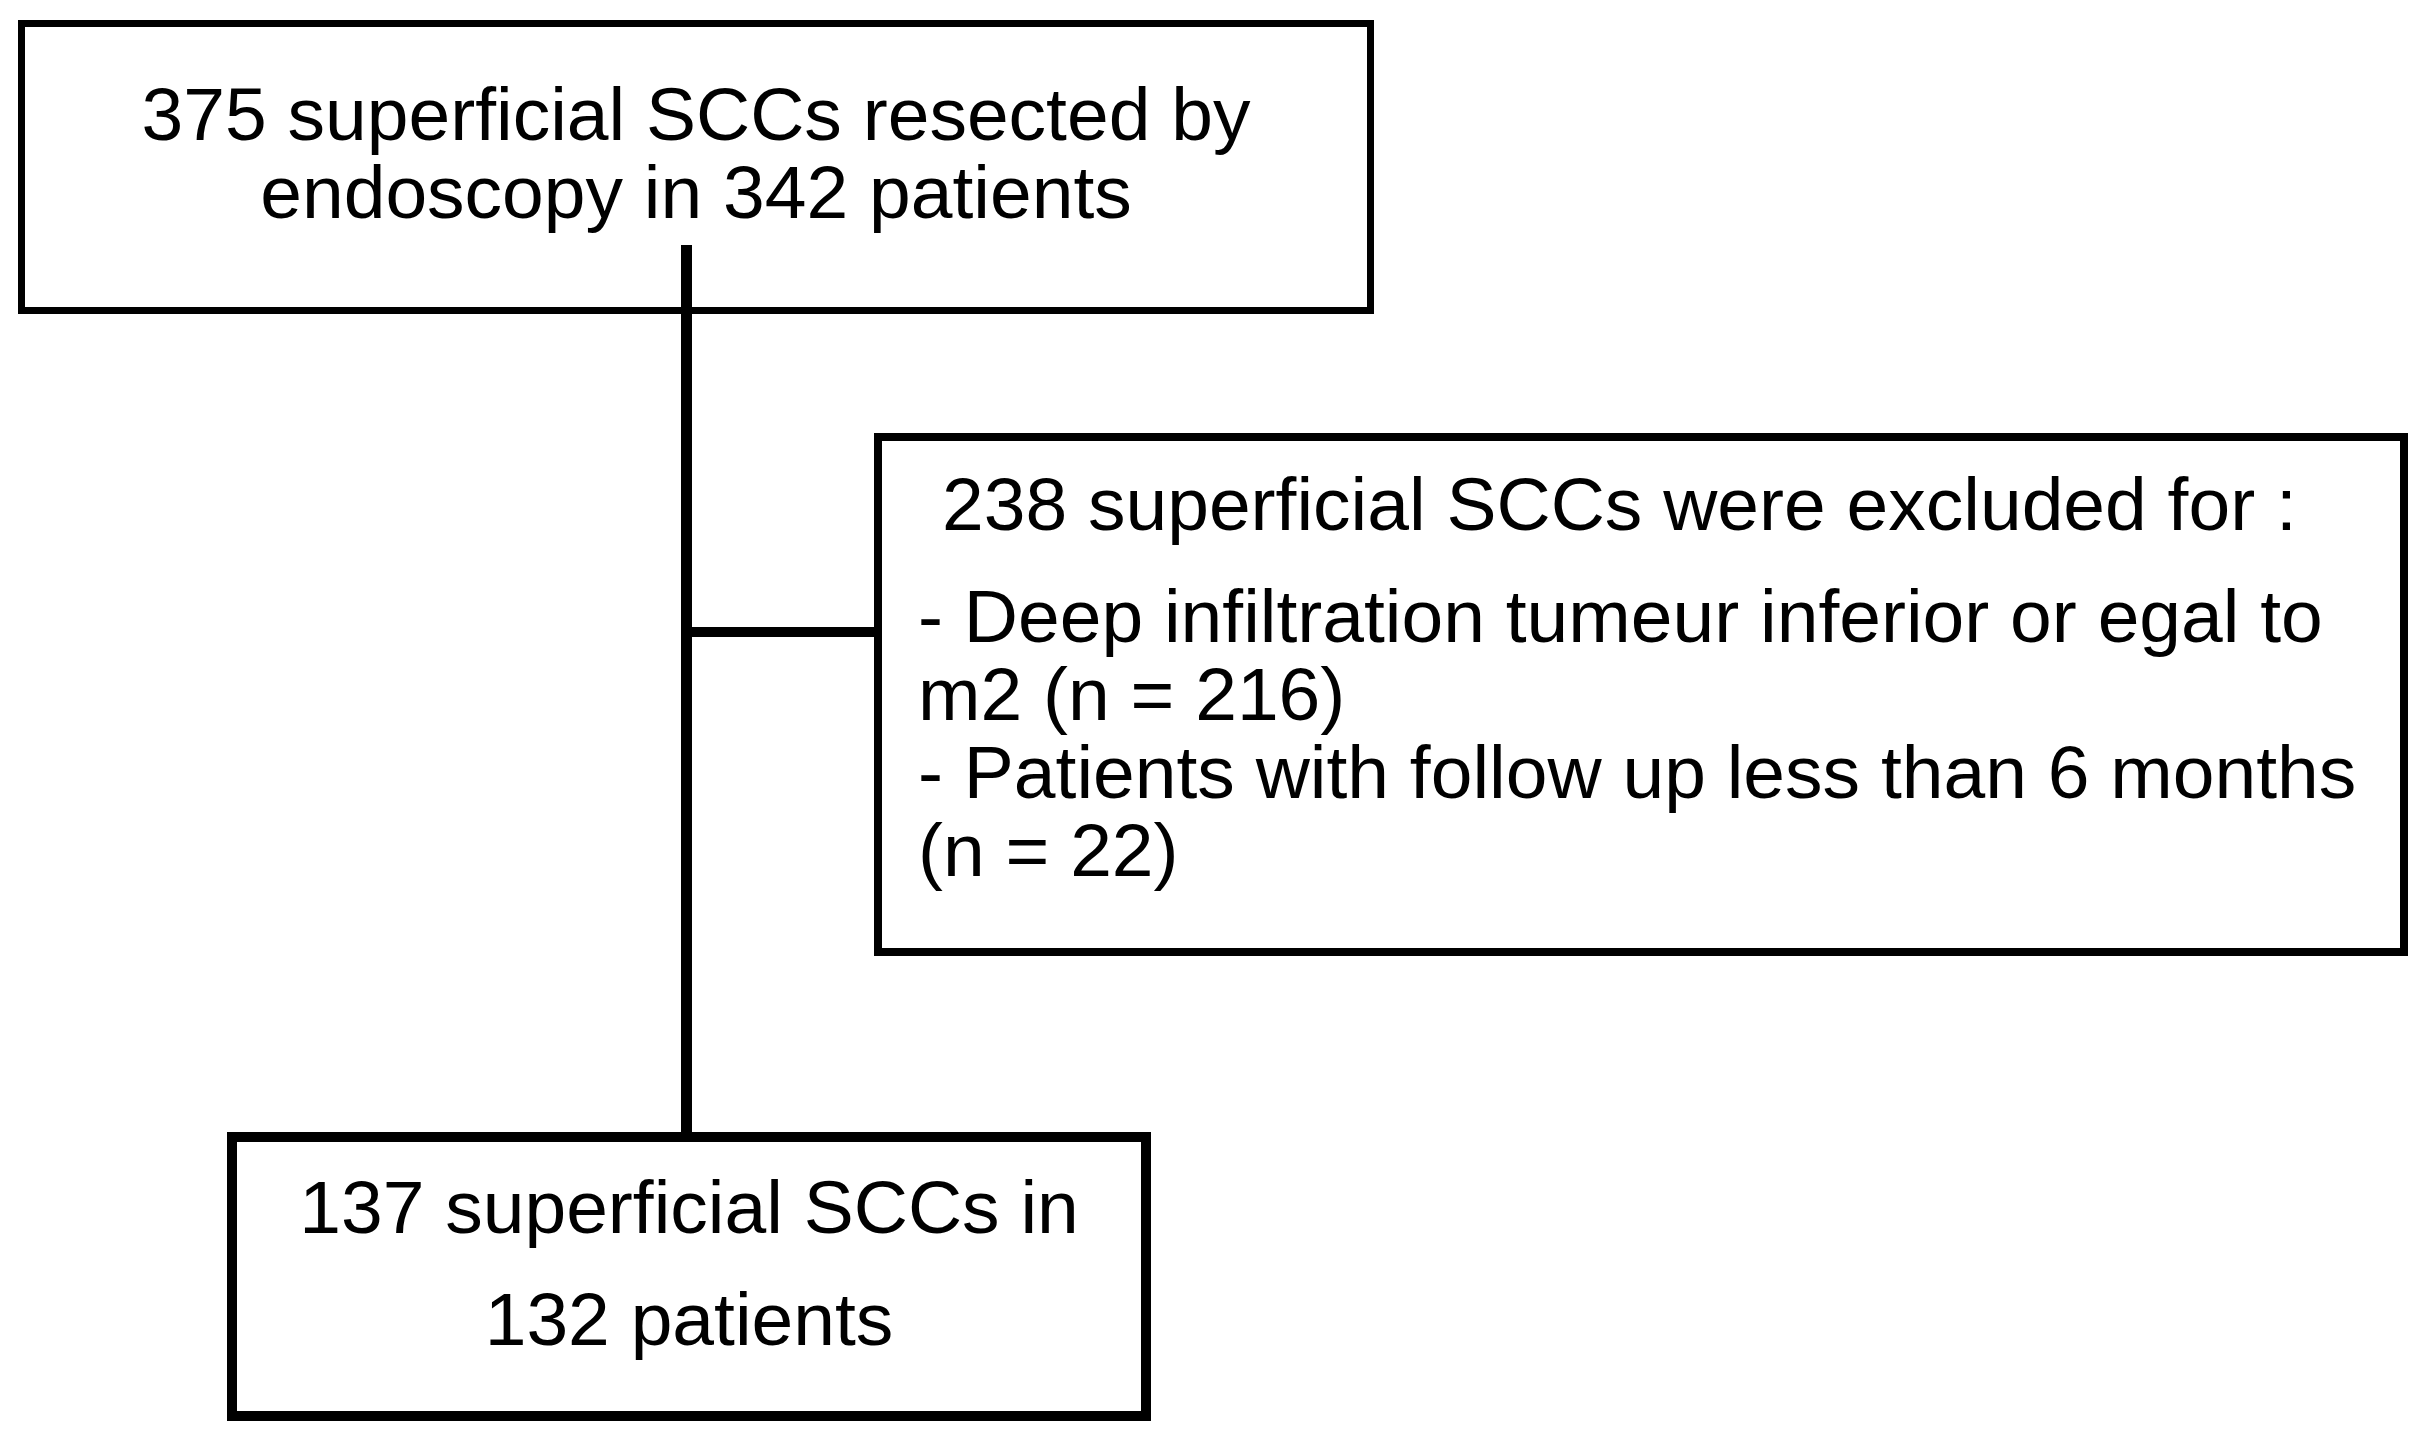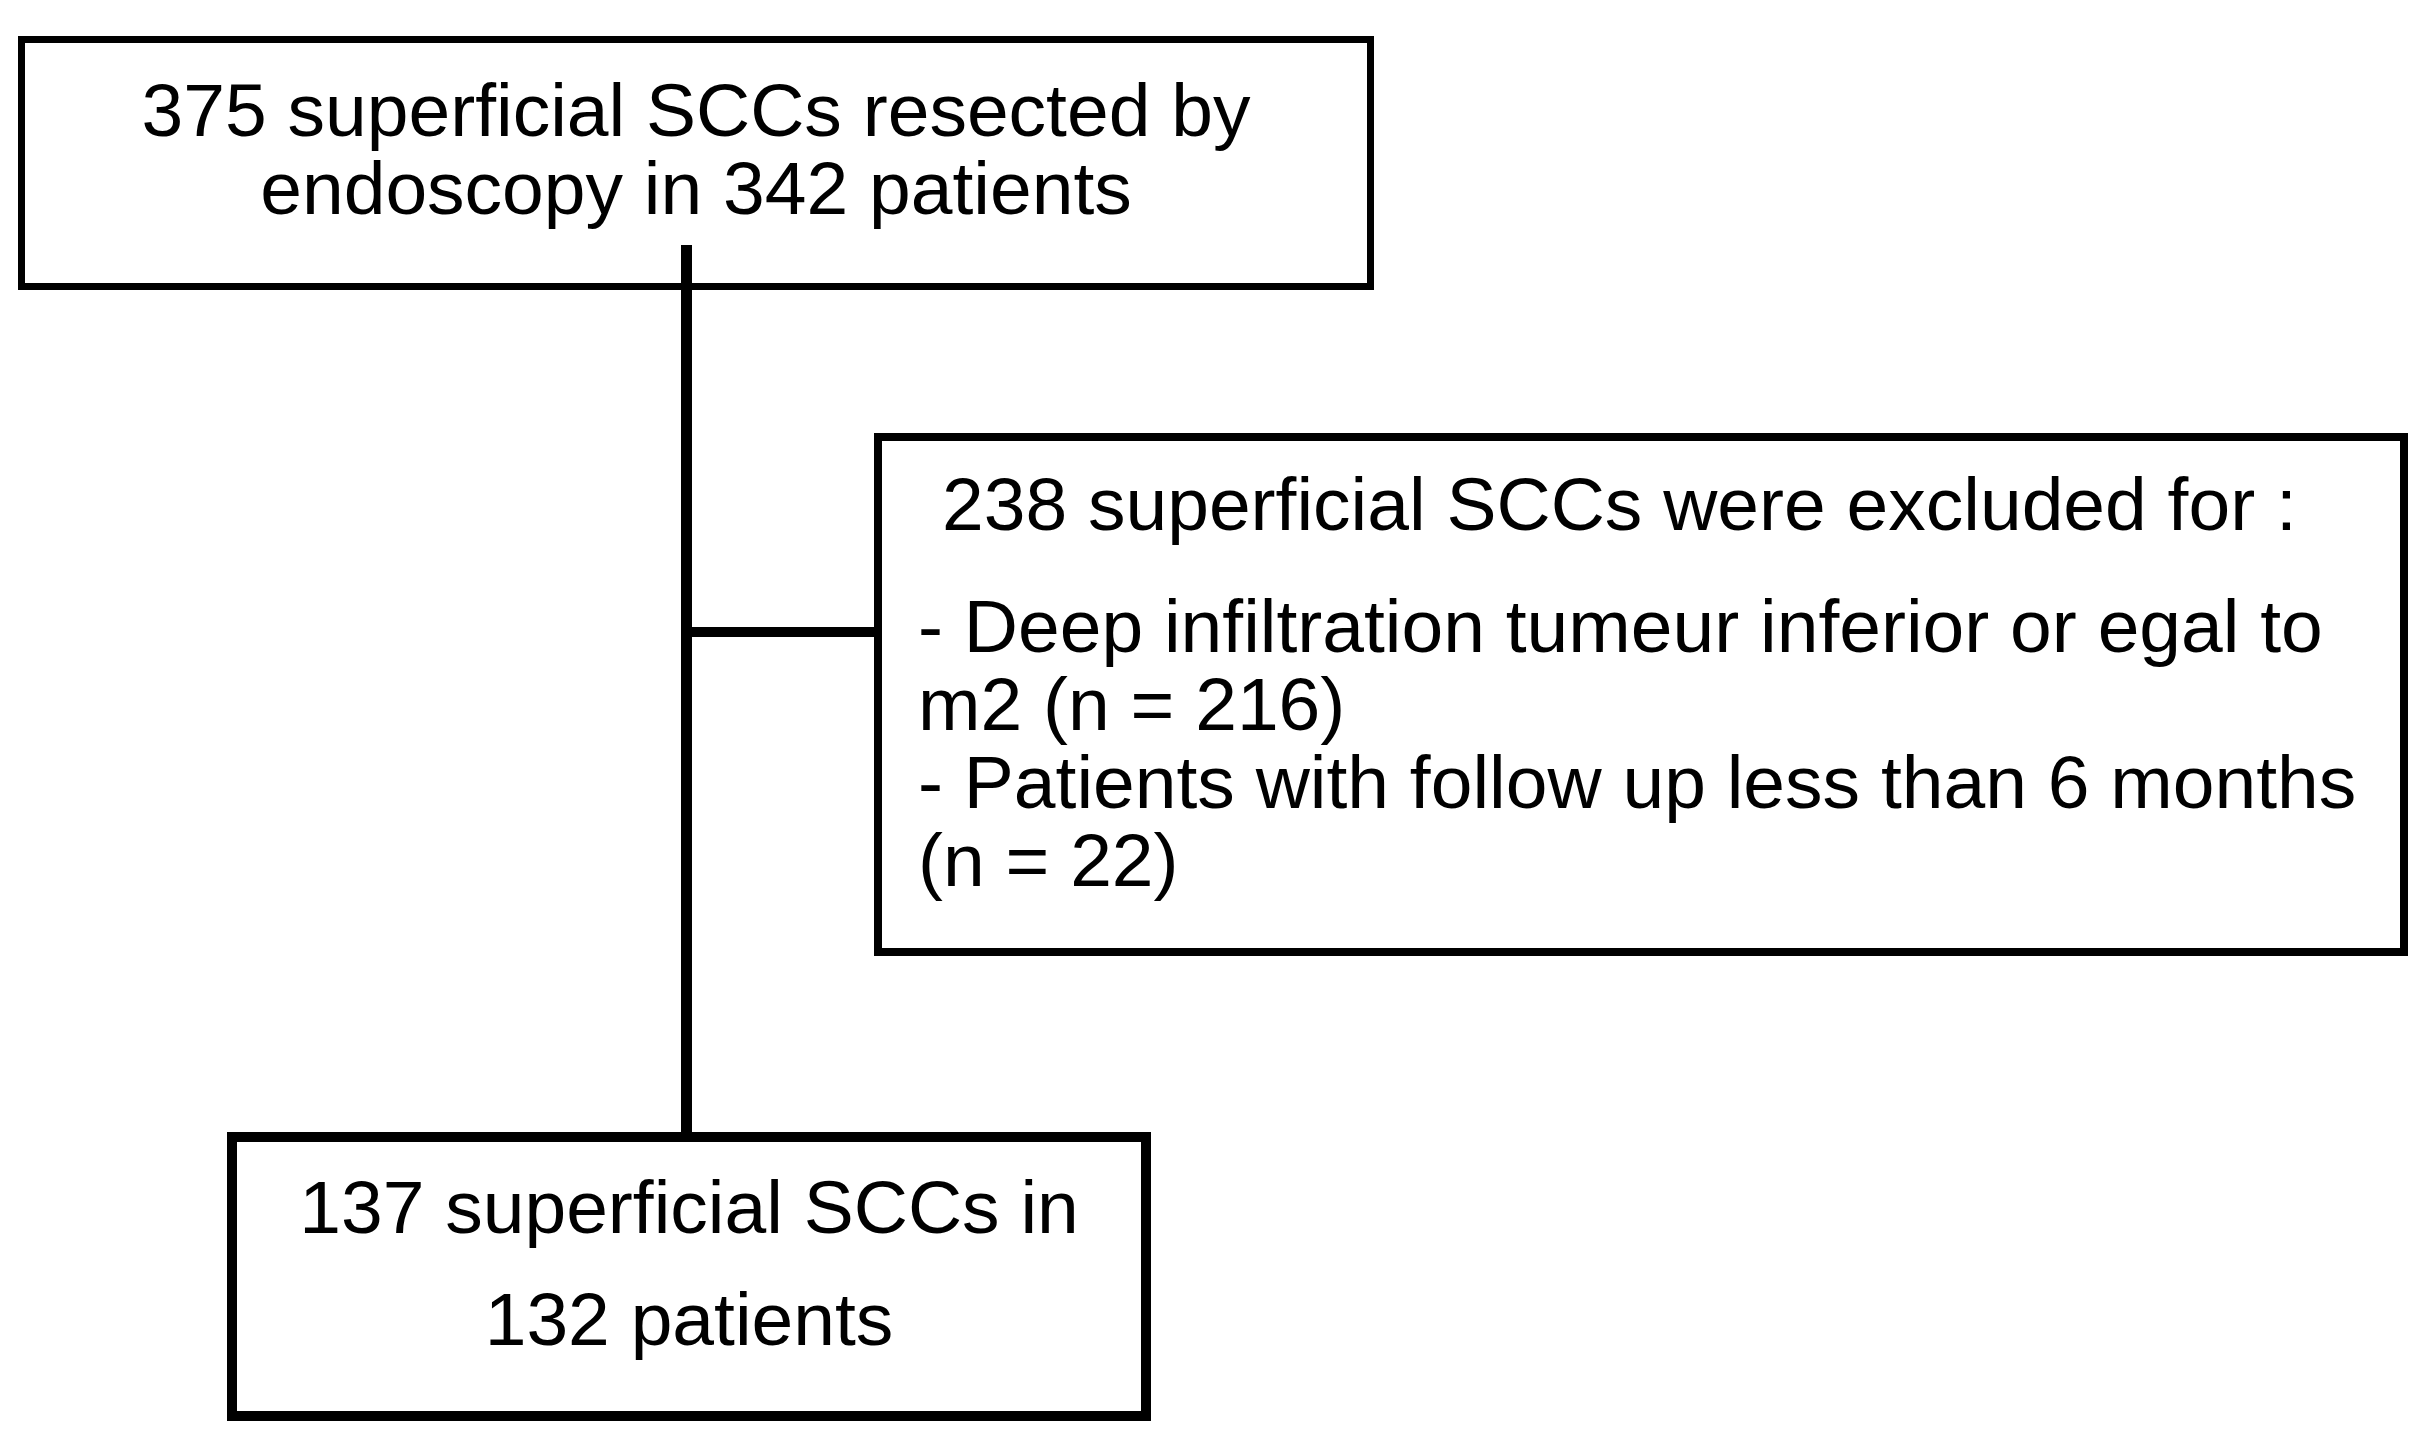--- a/index.html
+++ b/index.html
@@ -19,23 +19,23 @@
     position: absolute;
     box-sizing: border-box;
     background: #ffffff;
   }
   .box-text {
     white-space: pre-line;
     text-align: center;
   }
   .top-box {
     left: 18px;
-    top: 36px;
+    top: 20px;
     width: 1356px;
-    height: 254px;
+    height: 294px;
     border: 7px solid #000000;
     display: flex;
     align-items: center;
     justify-content: center;
     padding-bottom: 28px;
     font-size: 75px;
     line-height: 78px;
   }
   .connector {
     position: absolute;
@@ -61,21 +61,21 @@
     border: 8px solid #000000;
     padding: 24px 30px 24px 36px;
     font-size: 75px;
     line-height: 78px;
   }
   .excl-title {
     text-indent: 24px;
     white-space: pre-line;
   }
   .excl-items {
-    margin-top: 44px;
+    margin-top: 34px;
   }
   .excl-item {
     white-space: pre-line;
   }
   .bottom-box {
     left: 227px;
     top: 1132px;
     width: 924px;
     height: 289px;
     border: 10px solid #000000;

